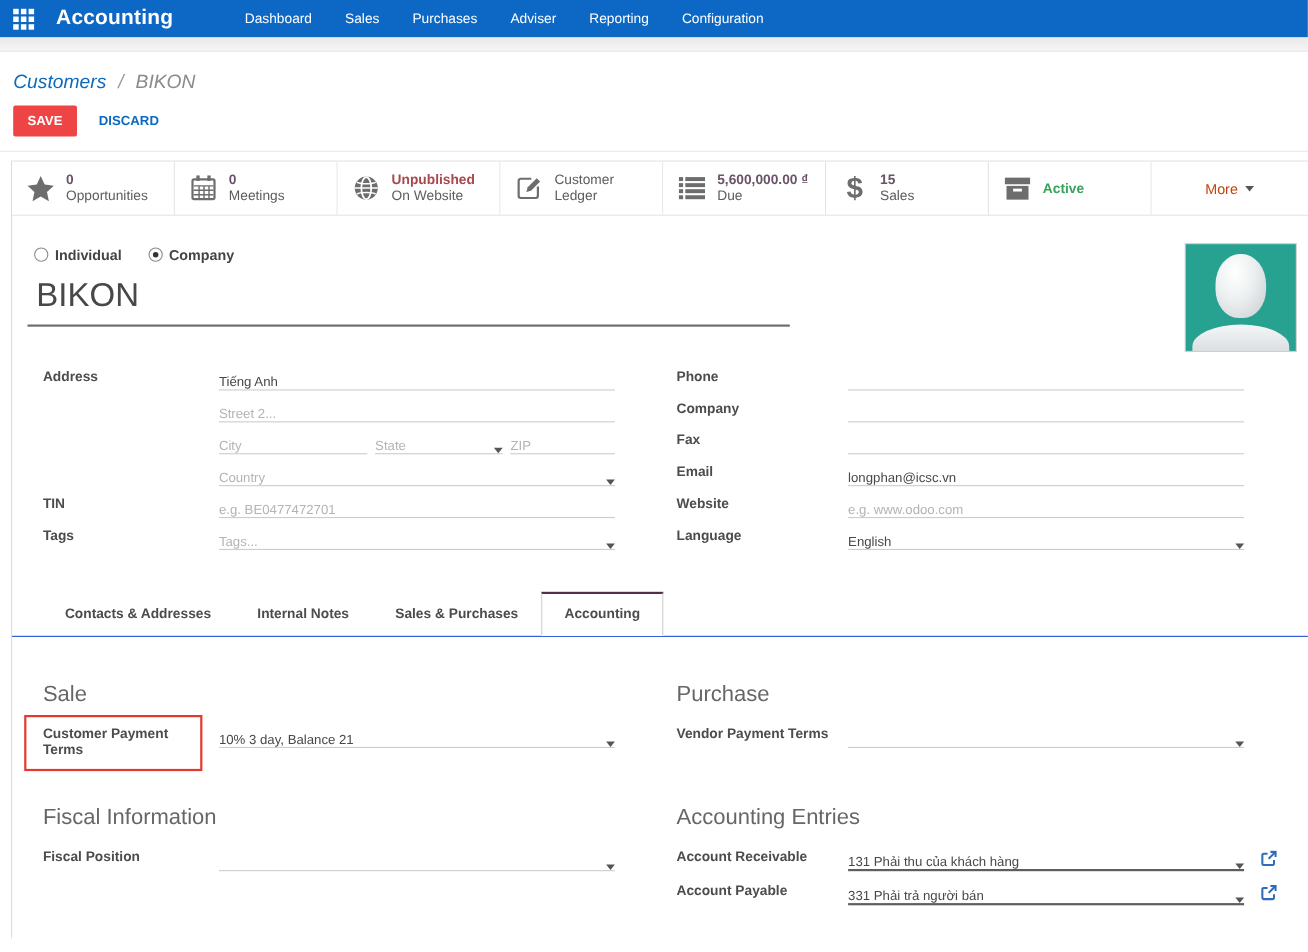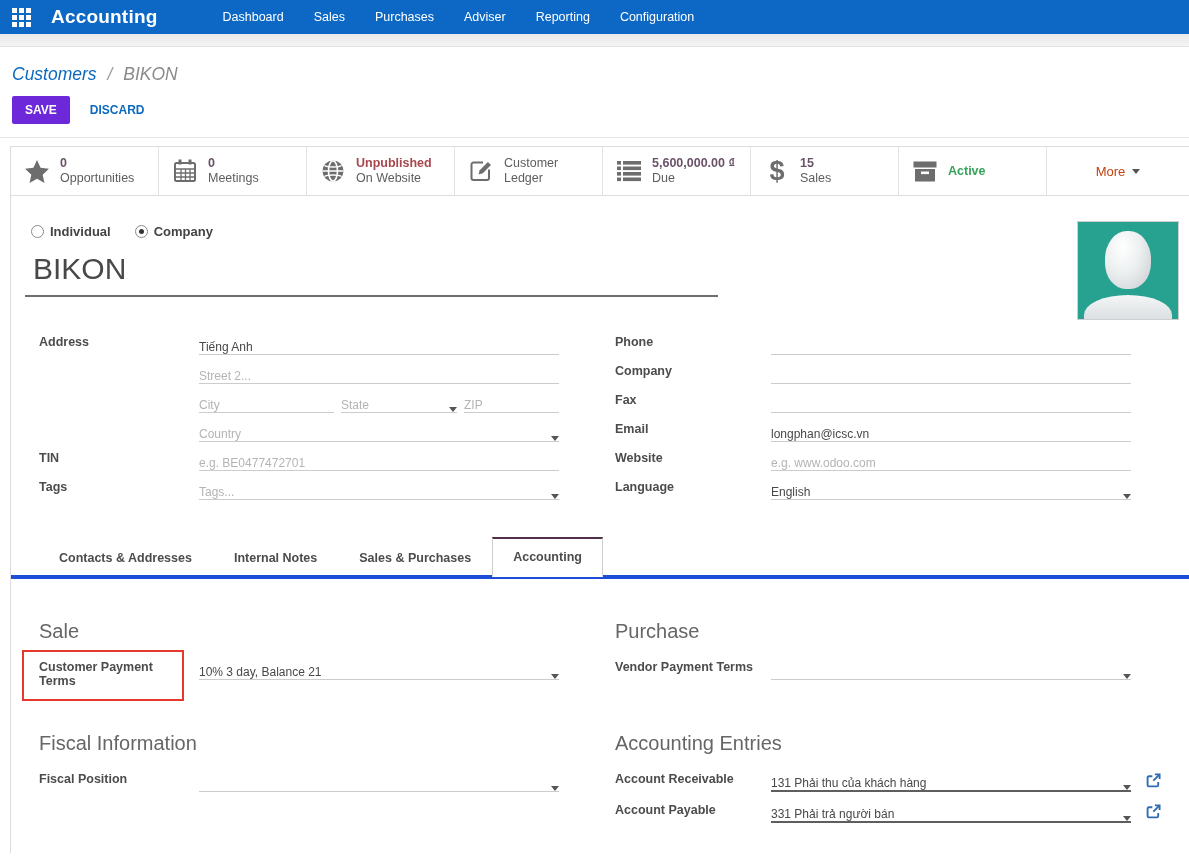--- a/index.html
+++ b/index.html
@@ -18,21 +18,21 @@
   .topmenu .item { font-size:12.5px; padding:0 15px; line-height:34px; cursor:pointer; white-space:nowrap; }
 
   .subnav-strip { height:13px; background:linear-gradient(#e9e9e9,#f4f4f4); border-bottom:1px solid #e3e3e3; }
 
   
   .breadcrumb { padding:17px 0 0 12px; font-size:17.5px;font-style:italic; }
   .breadcrumb .parent { color:#0d6abf; cursor:pointer; }
   .breadcrumb .sep { color:#9a9a9a; padding:0 6px; }
   .breadcrumb .current { color:#8a8a8a; }
   .action-row { margin:11px 0 0 12px; display:flex; align-items:center; }
-  .btn-save { background:#6d28d9; color:#fff; font-size:12px; font-weight:bold; border:none;
+  .btn-save { background:#ef4444; color:#fff; font-size:12px; font-weight:bold; border:none;
               padding:7px 13px; border-radius:2px; cursor:pointer; font-family:inherit; }
   .btn-discard { background:none; border:none; color:#0d6abf; font-size:12px; font-weight:bold;
                  margin-left:20px; cursor:pointer; font-family:inherit; }
 
   .top-divider { margin-top:13px; border-top:1px solid #e7e7e7; }
   .gap8 { height:8px; }
 
   
   .form-region { margin-left:10px; border-left:1px solid #ddd; min-height:707px; background:#fff; }
 
@@ -79,21 +79,21 @@
   .flabel { font-size:12.5px; font-weight:bold; color:#4c4c4c; padding-left:8px; padding-top:2px; }
   .field { border-bottom:1px solid #ccc; min-height:22px; display:flex; align-items:flex-end;
            justify-content:space-between; padding-bottom:0; font-size:12px; cursor:text; }
   .field .val { color:#484848; }
   .field .ph { color:#b4b4b4; }
   .field.dark { border-bottom:2px solid #5e5e5e; }
   .subrow { display:flex; gap:7px; }
   .subrow .field { flex-shrink:0; }
 
   
-  .tabbar { margin-top:31px; margin-left:-20px; padding-left:27px; border-bottom:4px solid #1d4ed8; display:flex; height:41px; align-items:center; }
+  .tabbar { margin-top:31px; margin-left:-20px; padding-left:27px; border-bottom:1px solid #1d4ed8; display:flex; height:41px; align-items:flex-start; }
   .tab { font-size:12.5px; font-weight:bold; color:#4c4c4c; padding:0 20px; line-height:38px; cursor:pointer;
          border:1px solid transparent; border-bottom:none; margin-bottom:-1px; }
   .tab.active { background:#fff; border-color:#cfcfcf; border-top:2px solid #503048; border-bottom:1px solid #fff; line-height:37px; }
 
   .tabcontent { padding-top:41px; }
   .section-h { font-size:20px; font-weight:400; color:#666; margin-bottom:15px; padding-left:8px; }
   .tc-row { display:flex; }
   .tc-row + .tc-row { margin-top:44px; }
   .tc-left { width:528px; }
   .tc-right { margin-left:48px; width:573px; }

